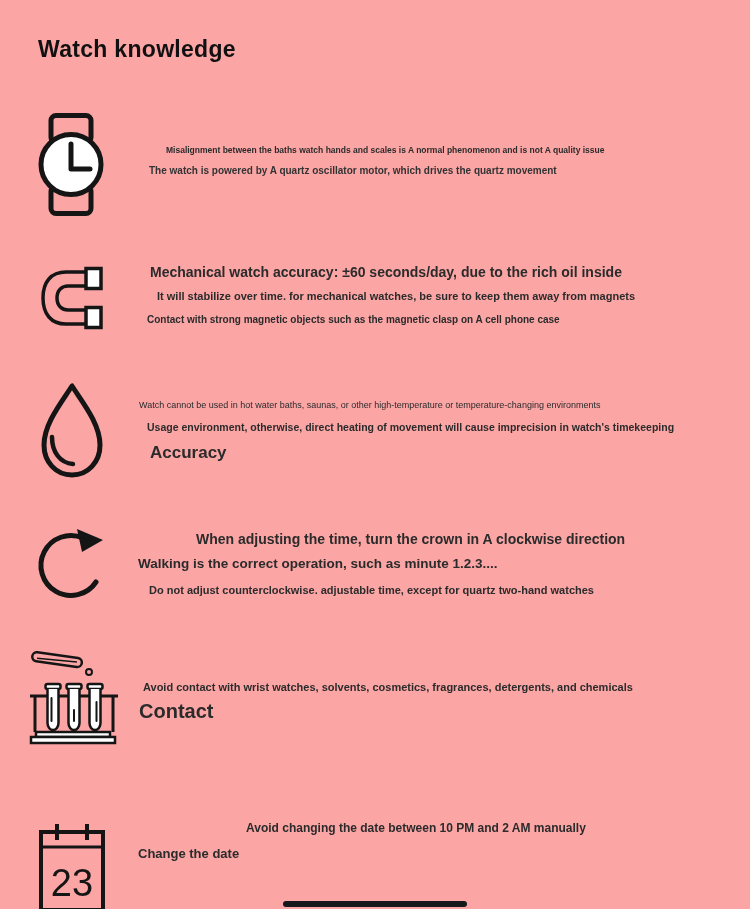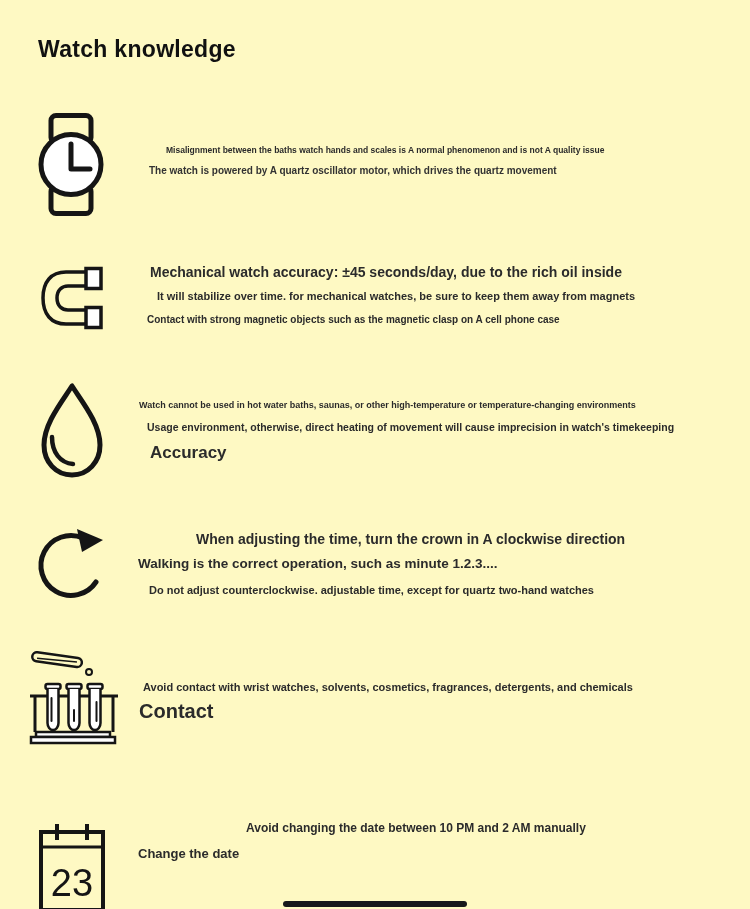--- a/index.html
+++ b/index.html
@@ -1,21 +1,21 @@
 <!DOCTYPE html>
 <html><head>
 <meta charset="utf-8">
 <style>
   * { margin: 0; padding: 0; box-sizing: border-box; }
   html, body { background: #ffffff; }
   .page {
     position: relative;
     width: 750px;
     height: 909px;
-    background: #fef9c3;
+    background: #fca5a5;
     font-family: "Liberation Sans", sans-serif;
     overflow: hidden;
     color: #222;
     padding-left: 16px;
   }
   .title {
     position: absolute;
     left: 38px; top: 36px;
     font-size: 23px;
     font-weight: 700;
@@ -30,21 +30,21 @@
     white-space: nowrap;
     color: #2b2b2b;
     letter-spacing: 0px;
   }
   
   .s1l1 { left:166px; top:145px; font-size:8.5px;  font-weight:700; }
   .s1l2 { left:149px; top:165px; font-size:10px; font-weight:600; color:#333; }
   .s2l1 { left:150px; top:264px; font-size:14px;   font-weight:700; }
   .s2l2 { left:157px; top:290px; font-size:11px;   font-weight:700; }
   .s2l3 { left:147px; top:314px; font-size:10px;   font-weight:700; }
-  .s3l1 { left:139px; top:400px; font-size:9px;    font-weight:700; }
+  .s3l1 { left:139px; top:400px; font-size:9px;    font-weight:400; }
   .s3l2 { left:147px; top:421px; font-size:10.5px; font-weight:700; }
   .s3l3 { left:150px; top:443px; font-size:17px;   font-weight:700;text-align:right; }
   .s4l1 { left:196px; top:531px; font-size:14px;   font-weight:700; }
   .s4l2 { left:138px; top:556px; font-size:13.5px; font-weight:700; }
   .s4l3 { left:149px; top:584px; font-size:11px;   font-weight:600; }
   .s5l1 { left:143px; top:681px; font-size:11px;   font-weight:700; }
   .s5l2 { left:139px; top:700px; font-size:20px;   font-weight:700; }
   .s6l1 { left:204px; top:821px; font-size:12px; font-weight:700;margin-left:42px; }
   .s6l2 { left:138px; top:846px; font-size:13px;   font-weight:700; }
 
@@ -85,21 +85,21 @@
   <div class="line s1l1">Misalignment between the baths watch hands and scales is A normal phenomenon and is not A quality issue</div>
   <div class="line s1l2">The watch is powered by A quartz oscillator motor, which drives the quartz movement</div>
 
   <div class="icon icon-magnet">
     <svg width="72" height="76" viewBox="0 0 72 76" fill="none">
       <path d="M52 12 H30 C15 12 7 22 7 38 C7 54 15 64 30 64 H52 V50 H32 C26 50 21 46 21 38 C21 30 26 26 32 26 H52 Z" stroke="#151515" stroke-width="3.5" stroke-linejoin="miter"></path>
       <rect x="50" y="8.5" width="15" height="20" fill="#ffffff" stroke="#151515" stroke-width="3.5"></rect>
       <rect x="50" y="47.5" width="15" height="20" fill="#ffffff" stroke="#151515" stroke-width="3.5"></rect>
     </svg>
   </div>
-  <div class="line s2l1">Mechanical watch accuracy: ±45 seconds/day, due to the rich oil inside</div>
+  <div class="line s2l1">Mechanical watch accuracy: ±60 seconds/day, due to the rich oil inside</div>
   <div class="line s2l2">It will stabilize over time. for mechanical watches, be sure to keep them away from magnets</div>
   <div class="line s2l3">Contact with strong magnetic objects such as the magnetic clasp on A cell phone case</div>
 
   <div class="icon icon-drop">
     <svg width="74" height="100" viewBox="0 0 74 100" fill="none">
       <path d="M37 5 C26 22 9 43 9 64 C9 81 21 94 37 94 C53 94 65 81 65 64 C65 43 48 22 37 5 Z" stroke="#151515" stroke-width="5" stroke-linejoin="round"></path>
       <path d="M17 56 C17 71 25 82 38 83" stroke="#151515" stroke-width="4.5" stroke-linecap="round"></path>
     </svg>
   </div>
   <div class="line s3l1">Watch cannot be used in hot water baths, saunas, or other high-temperature or temperature-changing environments</div>

